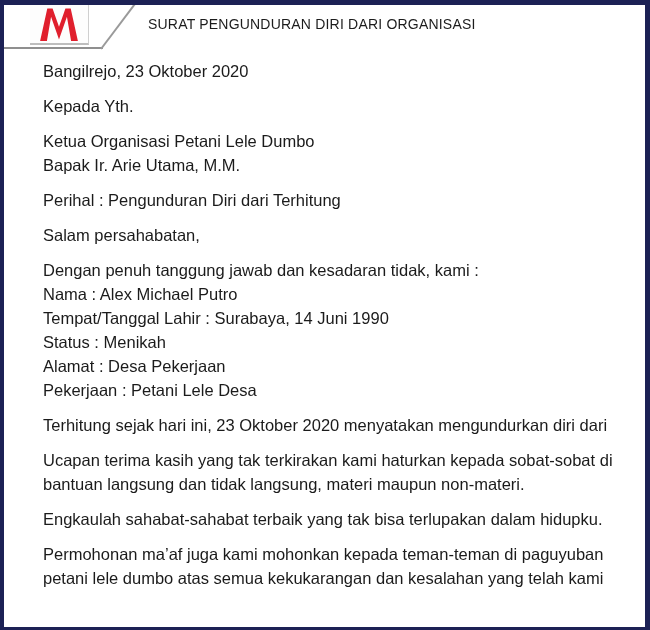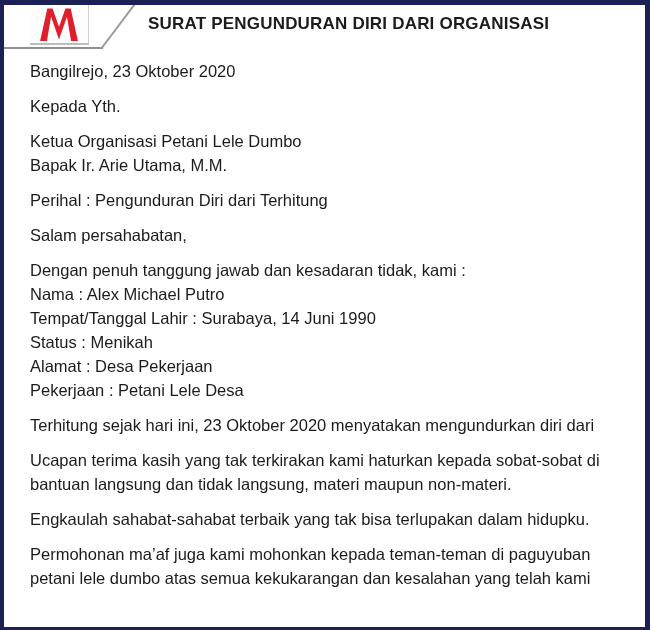--- a/index.html
+++ b/index.html
@@ -26,28 +26,28 @@
   .logo-box svg{display:block;}
   .header-rule{
     position:absolute;left:0;top:42px;width:99px;height:2px;background:#8f8f8f;
   }
   .diagonal{
     position:absolute;left:97px;top:43px;width:56px;height:2px;background:#9a9a9a;
     transform:rotate(-53deg);transform-origin:0 50%;
   }
   .title{
     position:absolute;left:144px;top:7px;width:480px;
-    font-size:17px;font-weight:700;color:#1c1c1c;letter-spacing:.2px;
+    font-size:14px;font-weight:400;color:#1c1c1c;letter-spacing:.2px;
     line-height:24px;white-space:nowrap;
   }
   .body-text{
     position:absolute;left:24px;top:54px;right:26px;bottom:0;
     color:#1b1b1b;font-size:16.5px;line-height:24px;overflow:hidden;
   }
-  .para{margin:0 0 11px 2px;}
+  .para{margin:0 0 11px 15px;}
   .para .line{white-space:nowrap;}
 </style>
 </head>
 <body>
 
 <div class="page">
 
   <div class="header">
     <div class="logo-box">
       <svg width="40" height="34" viewBox="0 0 100 90" aria-hidden="true">

